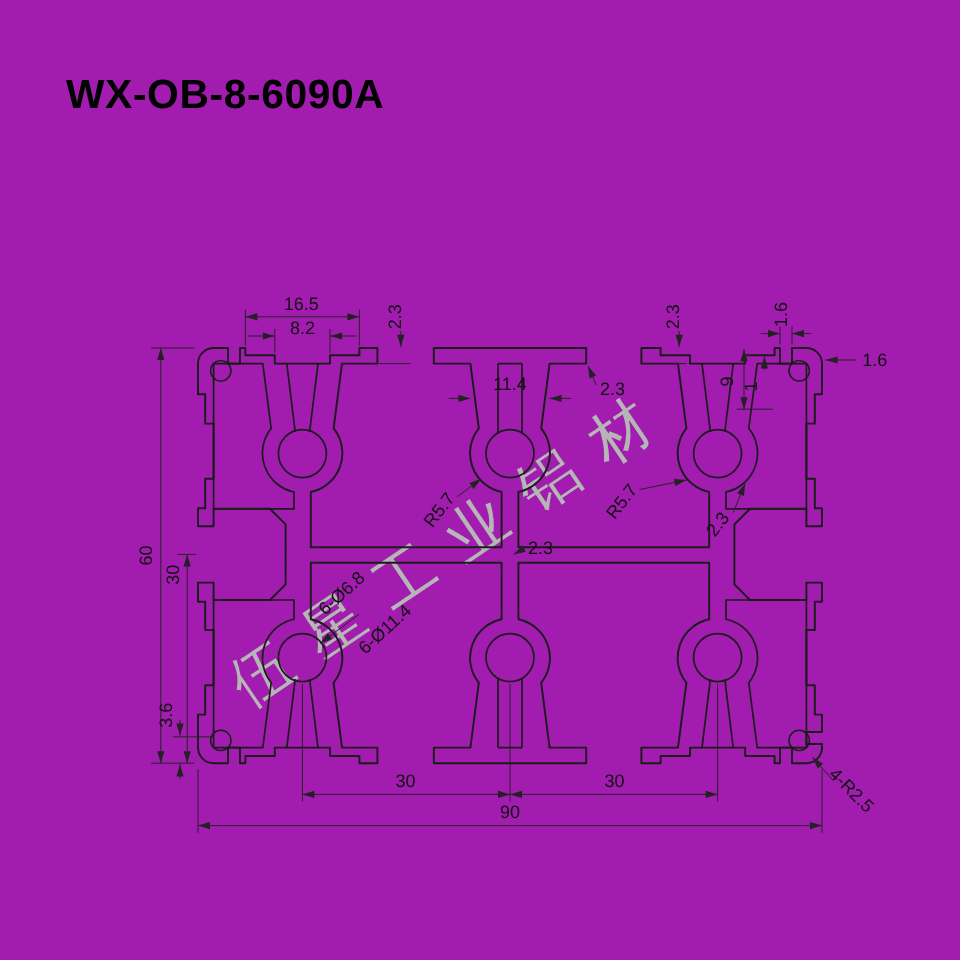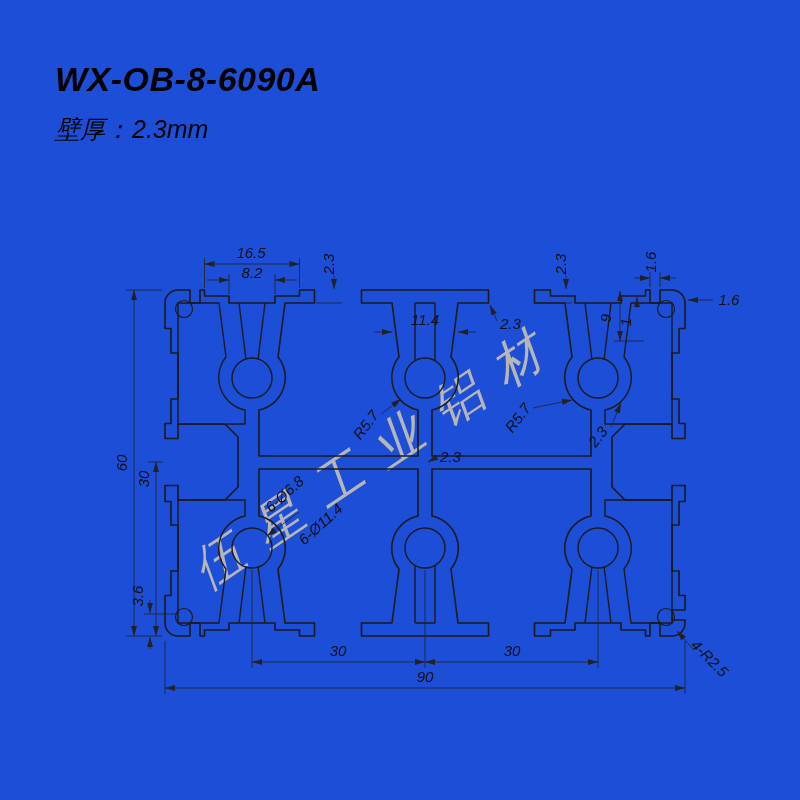--- a/index.html
+++ b/index.html
@@ -1,36 +1,33 @@
 <!DOCTYPE html>
 <html><head>
 <meta charset="utf-8">
 <style>
   html,body{margin:0;padding:0;width:800px;height:800px;background:#ffffff;overflow:hidden;
     font-family:"Liberation Sans","DejaVu Sans",sans-serif;}
-  .stage{position:relative;width:800px;height:800px;background:#1d4ed8;font-style:italic;}
+  .stage{position:relative;width:800px;height:800px;background:#a21caf;}
   .header{position:absolute;left:55px;top:60px;z-index:2;}
   .title{font-size:34px;font-weight:700;color:#000;letter-spacing:.5px;}
   .spec{font-size:25px;color:#000;margin-top:14px;}
   .spec .v{margin-left:2px;}
   .watermark{position:absolute;left:377px;top:455px;transform:translate(-50%,-50%) rotate(-34deg);
     font-size:50px;letter-spacing:22px;color:#b6b6b6;white-space:nowrap;z-index:0;font-weight:400;}
   svg.drawing{position:absolute;left:0;top:0;z-index:1;}
   svg text{font-family:"Liberation Sans","DejaVu Sans",sans-serif;font-size:15px;fill:#111;}
 </style>
 </head>
 <body>
 
 <div class="stage">
 
   <div class="header">
     <div class="title">WX-OB-8-6090A</div>
-    <div class="spec">
-      <span>壁厚：</span><span class="v">2.3mm</span>
-    </div>
   </div>
 
   <div class="watermark">伍星工业铝材</div>
 
   <svg class="drawing" width="800" height="800" viewBox="0 0 800 800">
     <defs>
       <marker id="ae" markerUnits="userSpaceOnUse" markerWidth="12" markerHeight="10" refX="11" refY="5" orient="auto">
         <path d="M1,2 L11,5 L1,8 Z" fill="#222"></path>
       </marker>
       <marker id="as" markerUnits="userSpaceOnUse" markerWidth="12" markerHeight="10" refX="1" refY="5" orient="auto">

